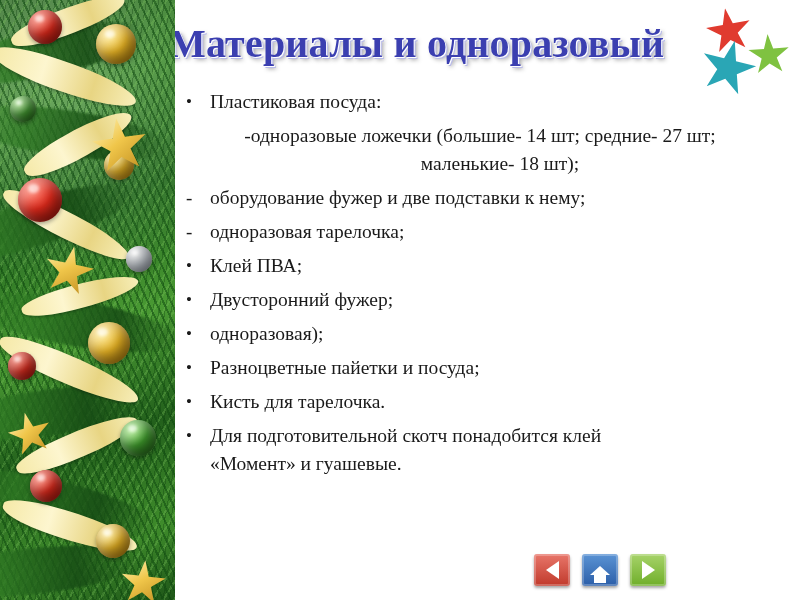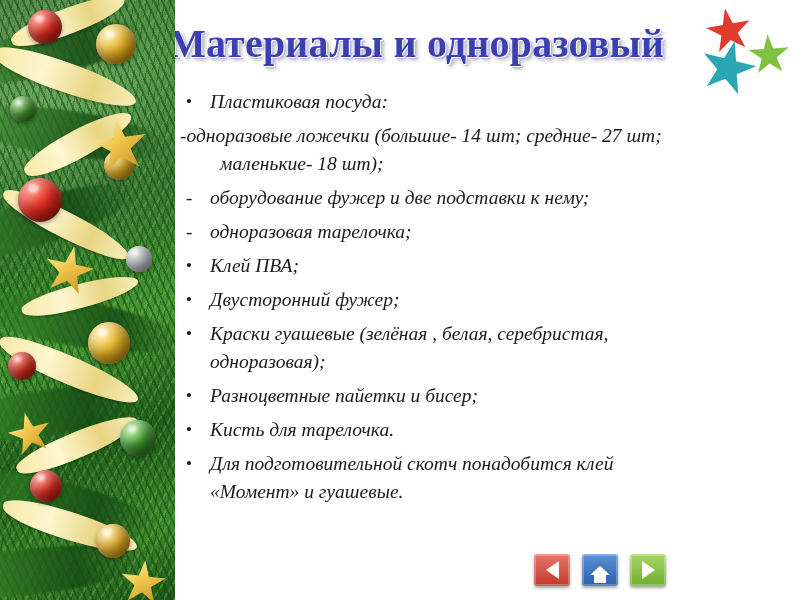--- a/index.html
+++ b/index.html
@@ -139,22 +139,22 @@
     top: 0;
     width: 20px;
     text-align: left;
     font-size: 19px;
     line-height: 28px;
   }
   .line.bullet .marker { font-size: 17px; }
   .line.plain {
     padding-left: 0;
   }
-  .line.plain .text { display: block; }
-  .line .text { display: block; font-style: italic; }
+  .line.plain .text { display: block; text-align: center; }
+  .line .text { display: block; }
   .indent-cont { padding-left: 40px; }
 
   
   .navbar {
     position: absolute;
     left: 534px;
     top: 554px;
     display: flex;
     gap: 12px;
   }
@@ -277,27 +277,26 @@
       <span class="text">Клей ПВА;</span>
     </div>
 
     <div class="line bullet">
       <span class="marker">•</span>
       <span class="text">Двусторонний фужер;</span>
     </div>
 
     <div class="line bullet">
       <span class="marker">•</span>
-      <span class="text">Краски  гуашевые (зелёная , белая, серебристая,</span>
       <span class="text">одноразовая);</span>
     </div>
 
     <div class="line bullet">
       <span class="marker">•</span>
-      <span class="text">Разноцветные пайетки и бисер;</span>
+      <span class="text">Разноцветные пайетки и посуда;</span>
     </div>
 
     <div class="line bullet">
       <span class="marker">•</span>
       <span class="text">Кисть для тарелочка.</span>
     </div>
 
     <div class="line bullet">
       <span class="marker">•</span>
       <span class="text">Для подготовительной скотч понадобится клей</span>

